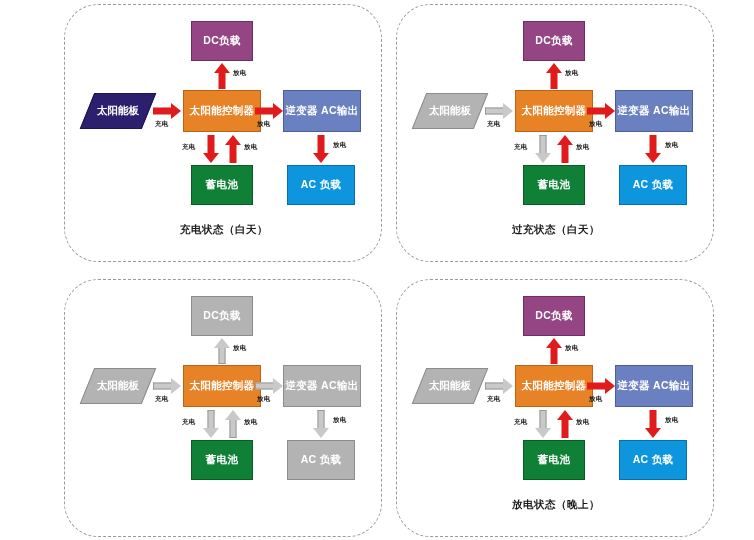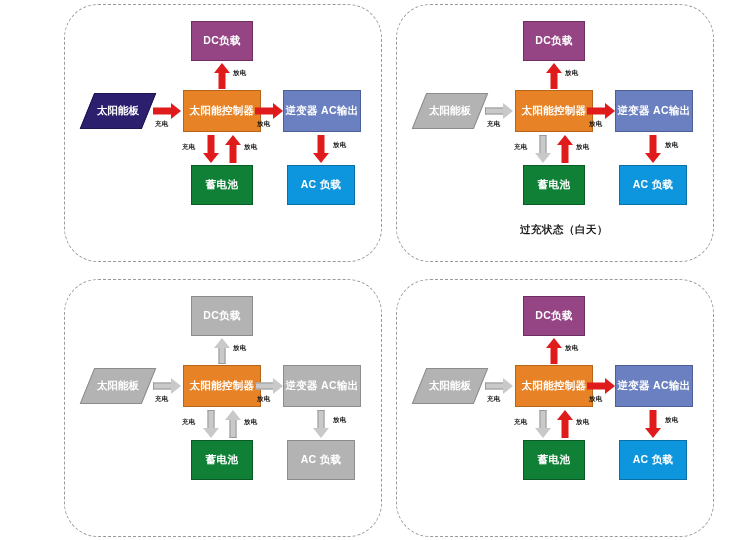--- a/index.html
+++ b/index.html
@@ -161,20 +161,21 @@
       <div class="arrow up a-red" style="left: 159px; top: 130px; width: 18px; height: 28px;">
         <div class="shaft"></div>
         <div class="head"></div>
       </div>
       <div class="alabel" style="left: 179px; top: 138px;">放电</div>
       <div class="arrow down a-red" style="left: 247px; top: 130px; width: 18px; height: 28px;">
         <div class="shaft"></div>
         <div class="head"></div>
       </div>
       <div class="alabel" style="left: 268px; top: 136px;">放电</div>
+      <div class="caption" style="left: 0px; top: 218px; width: 318px;">充电状态（白天）</div>
     </div>
     <div class="panel p2">
       <div class="solar c-off" style="left: 22px; top: 88px; width: 62px; height: 36px;">
         <span>太阳能板</span>
       </div>
       <div class="node c-ctrl" style="left: 118px; top: 85px; width: 78px; height: 42px;">
         <span>太阳能控制器</span>
       </div>
       <div class="node c-dcload" style="left: 126px; top: 16px; width: 62px; height: 40px;">
         <span>DC负载</span>
@@ -211,21 +212,21 @@
       <div class="arrow up a-red" style="left: 159px; top: 130px; width: 18px; height: 28px;">
         <div class="shaft"></div>
         <div class="head"></div>
       </div>
       <div class="alabel" style="left: 179px; top: 138px;">放电</div>
       <div class="arrow down a-red" style="left: 247px; top: 130px; width: 18px; height: 28px;">
         <div class="shaft"></div>
         <div class="head"></div>
       </div>
       <div class="alabel" style="left: 268px; top: 136px;">放电</div>
-      <div class="caption" style="left: 8px; top: 218px; width: 318px;">过充状态（白天）</div>
+      <div class="caption" style="left: 0px; top: 218px; width: 318px;">过充状态（白天）</div>
     </div>
     <div class="panel p3">
       <div class="solar c-off" style="left: 22px; top: 88px; width: 62px; height: 36px;">
         <span>太阳能板</span>
       </div>
       <div class="node c-ctrl" style="left: 118px; top: 85px; width: 78px; height: 42px;">
         <span>太阳能控制器</span>
       </div>
       <div class="node c-off" style="left: 126px; top: 16px; width: 62px; height: 40px;">
         <span>DC负载</span>
@@ -312,14 +313,15 @@
       <div class="arrow up a-red" style="left: 159px; top: 130px; width: 18px; height: 28px;">
         <div class="shaft"></div>
         <div class="head"></div>
       </div>
       <div class="alabel" style="left: 179px; top: 138px;">放电</div>
       <div class="arrow down a-red" style="left: 247px; top: 130px; width: 18px; height: 28px;">
         <div class="shaft"></div>
         <div class="head"></div>
       </div>
       <div class="alabel" style="left: 268px; top: 136px;">放电</div>
+      <div class="caption" style="left: 0px; top: 218px; width: 318px;">放电状态（晚上）</div>
     </div>
   </div>
 
 </body></html>

